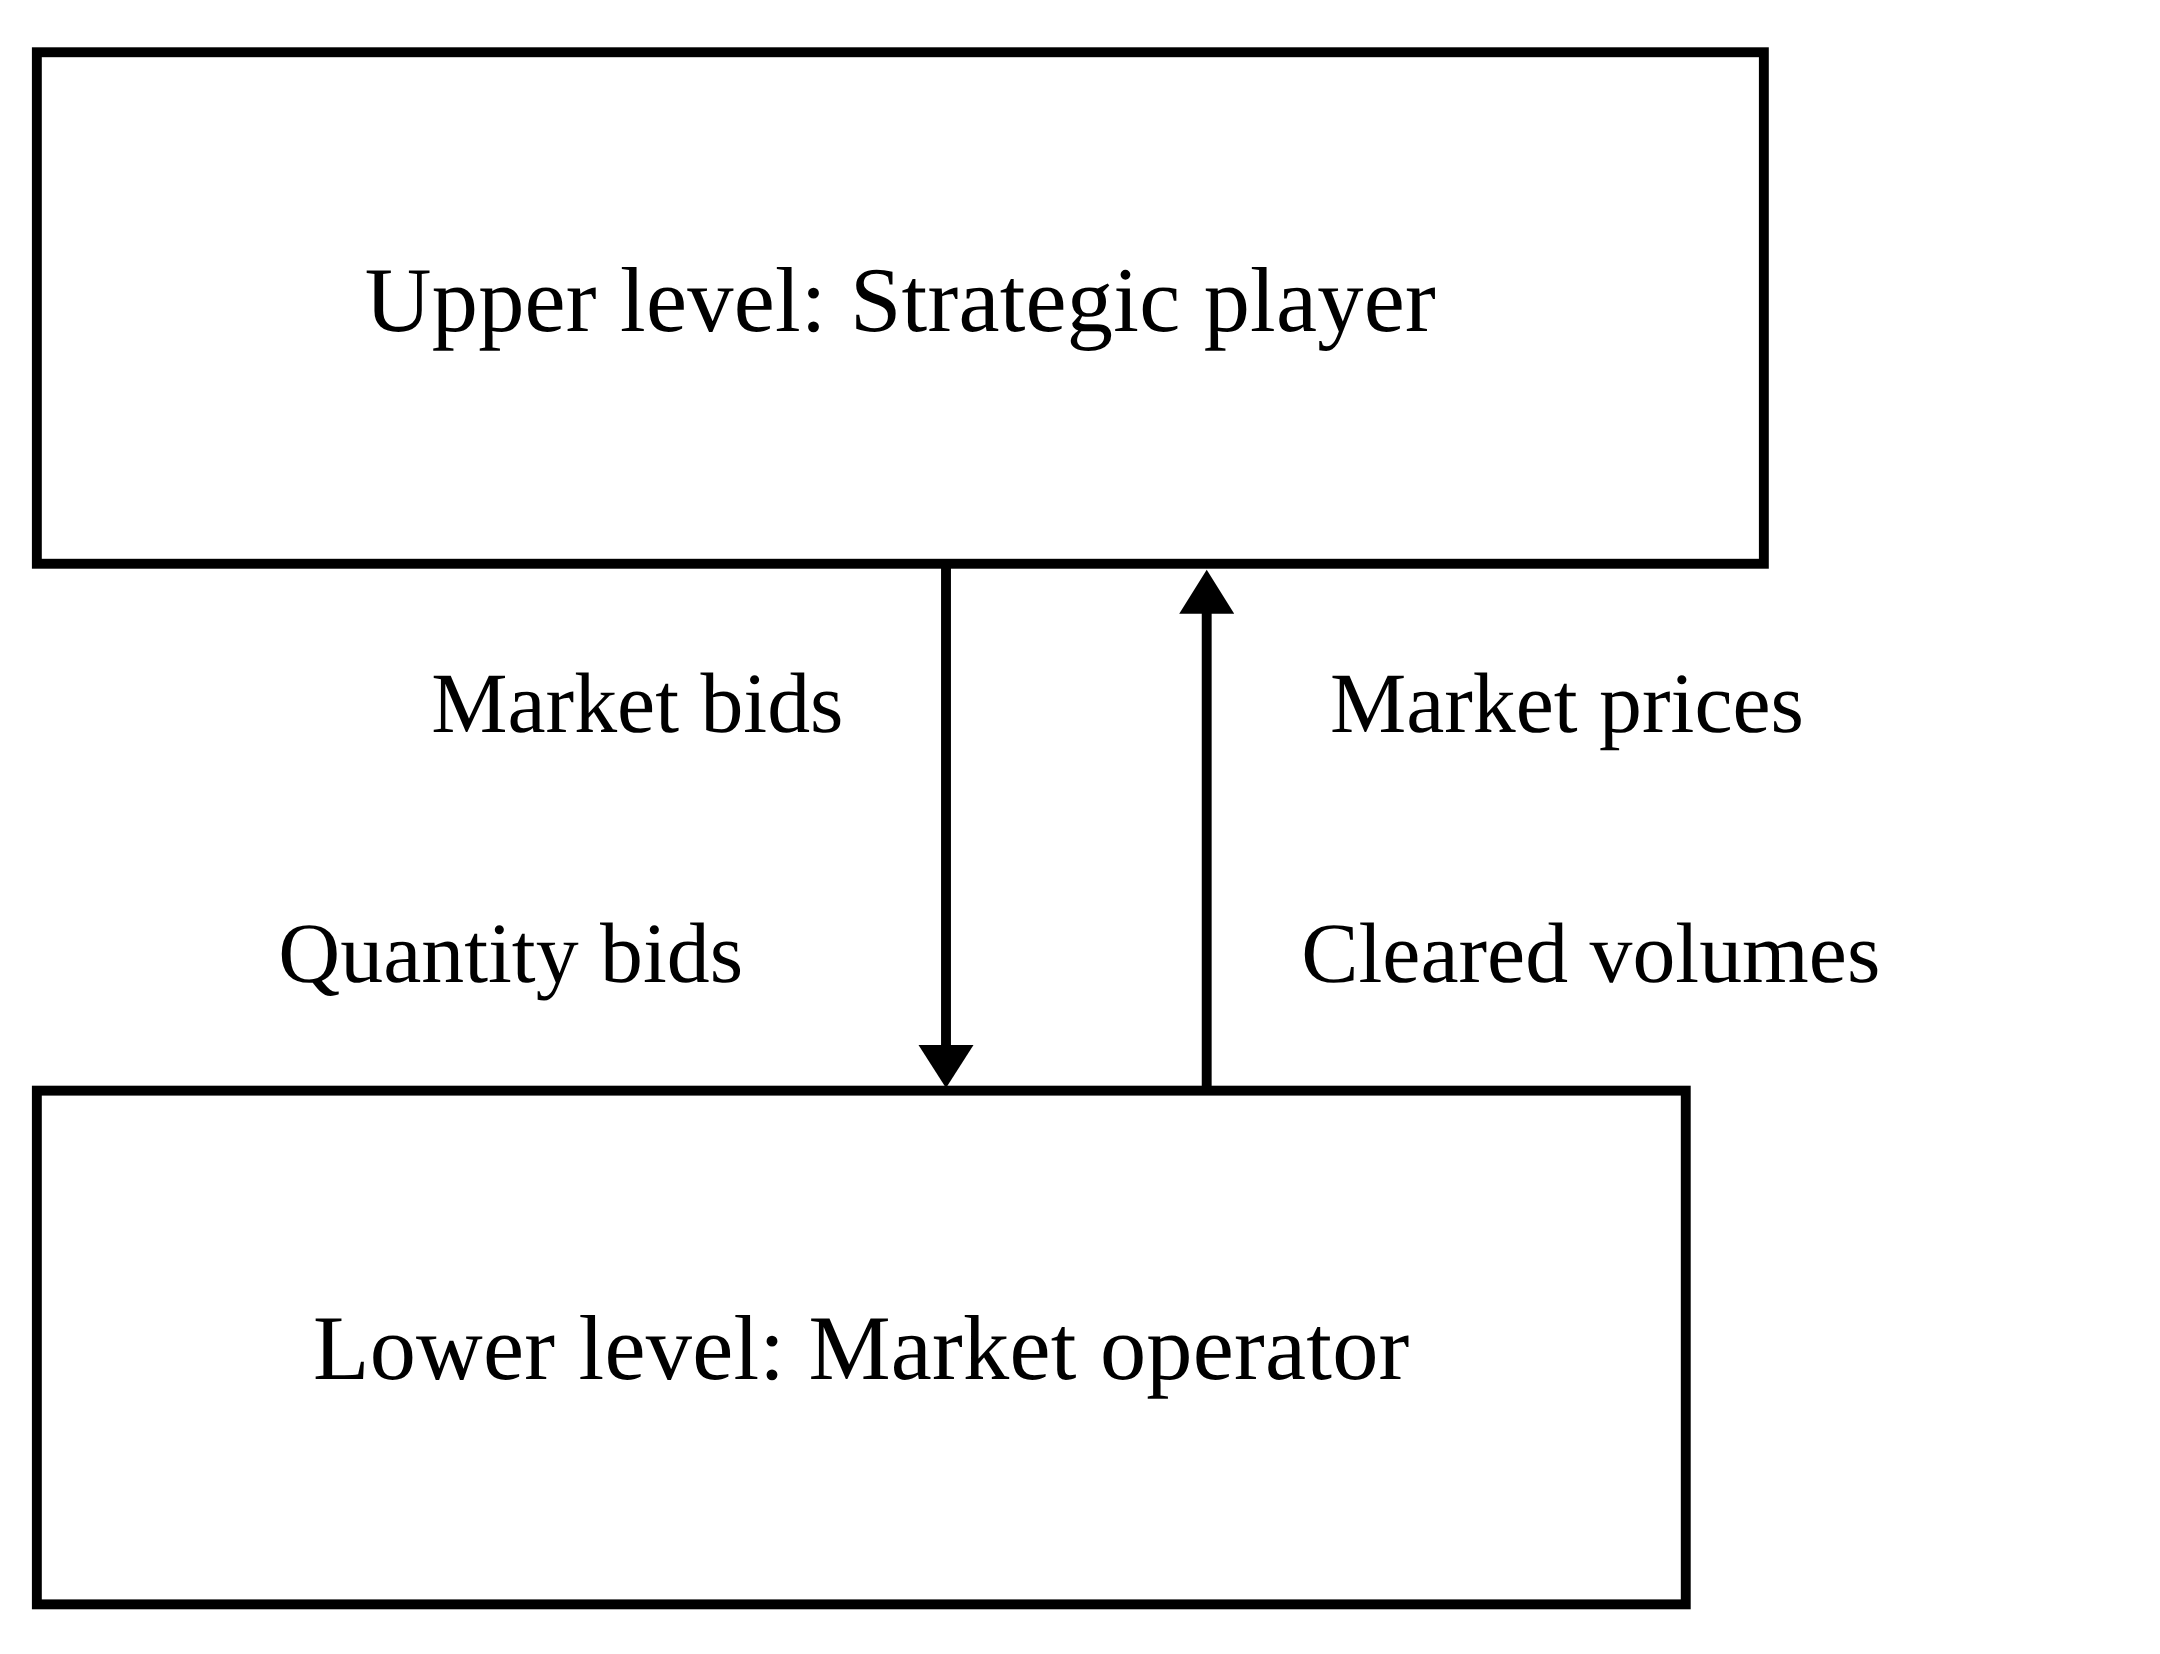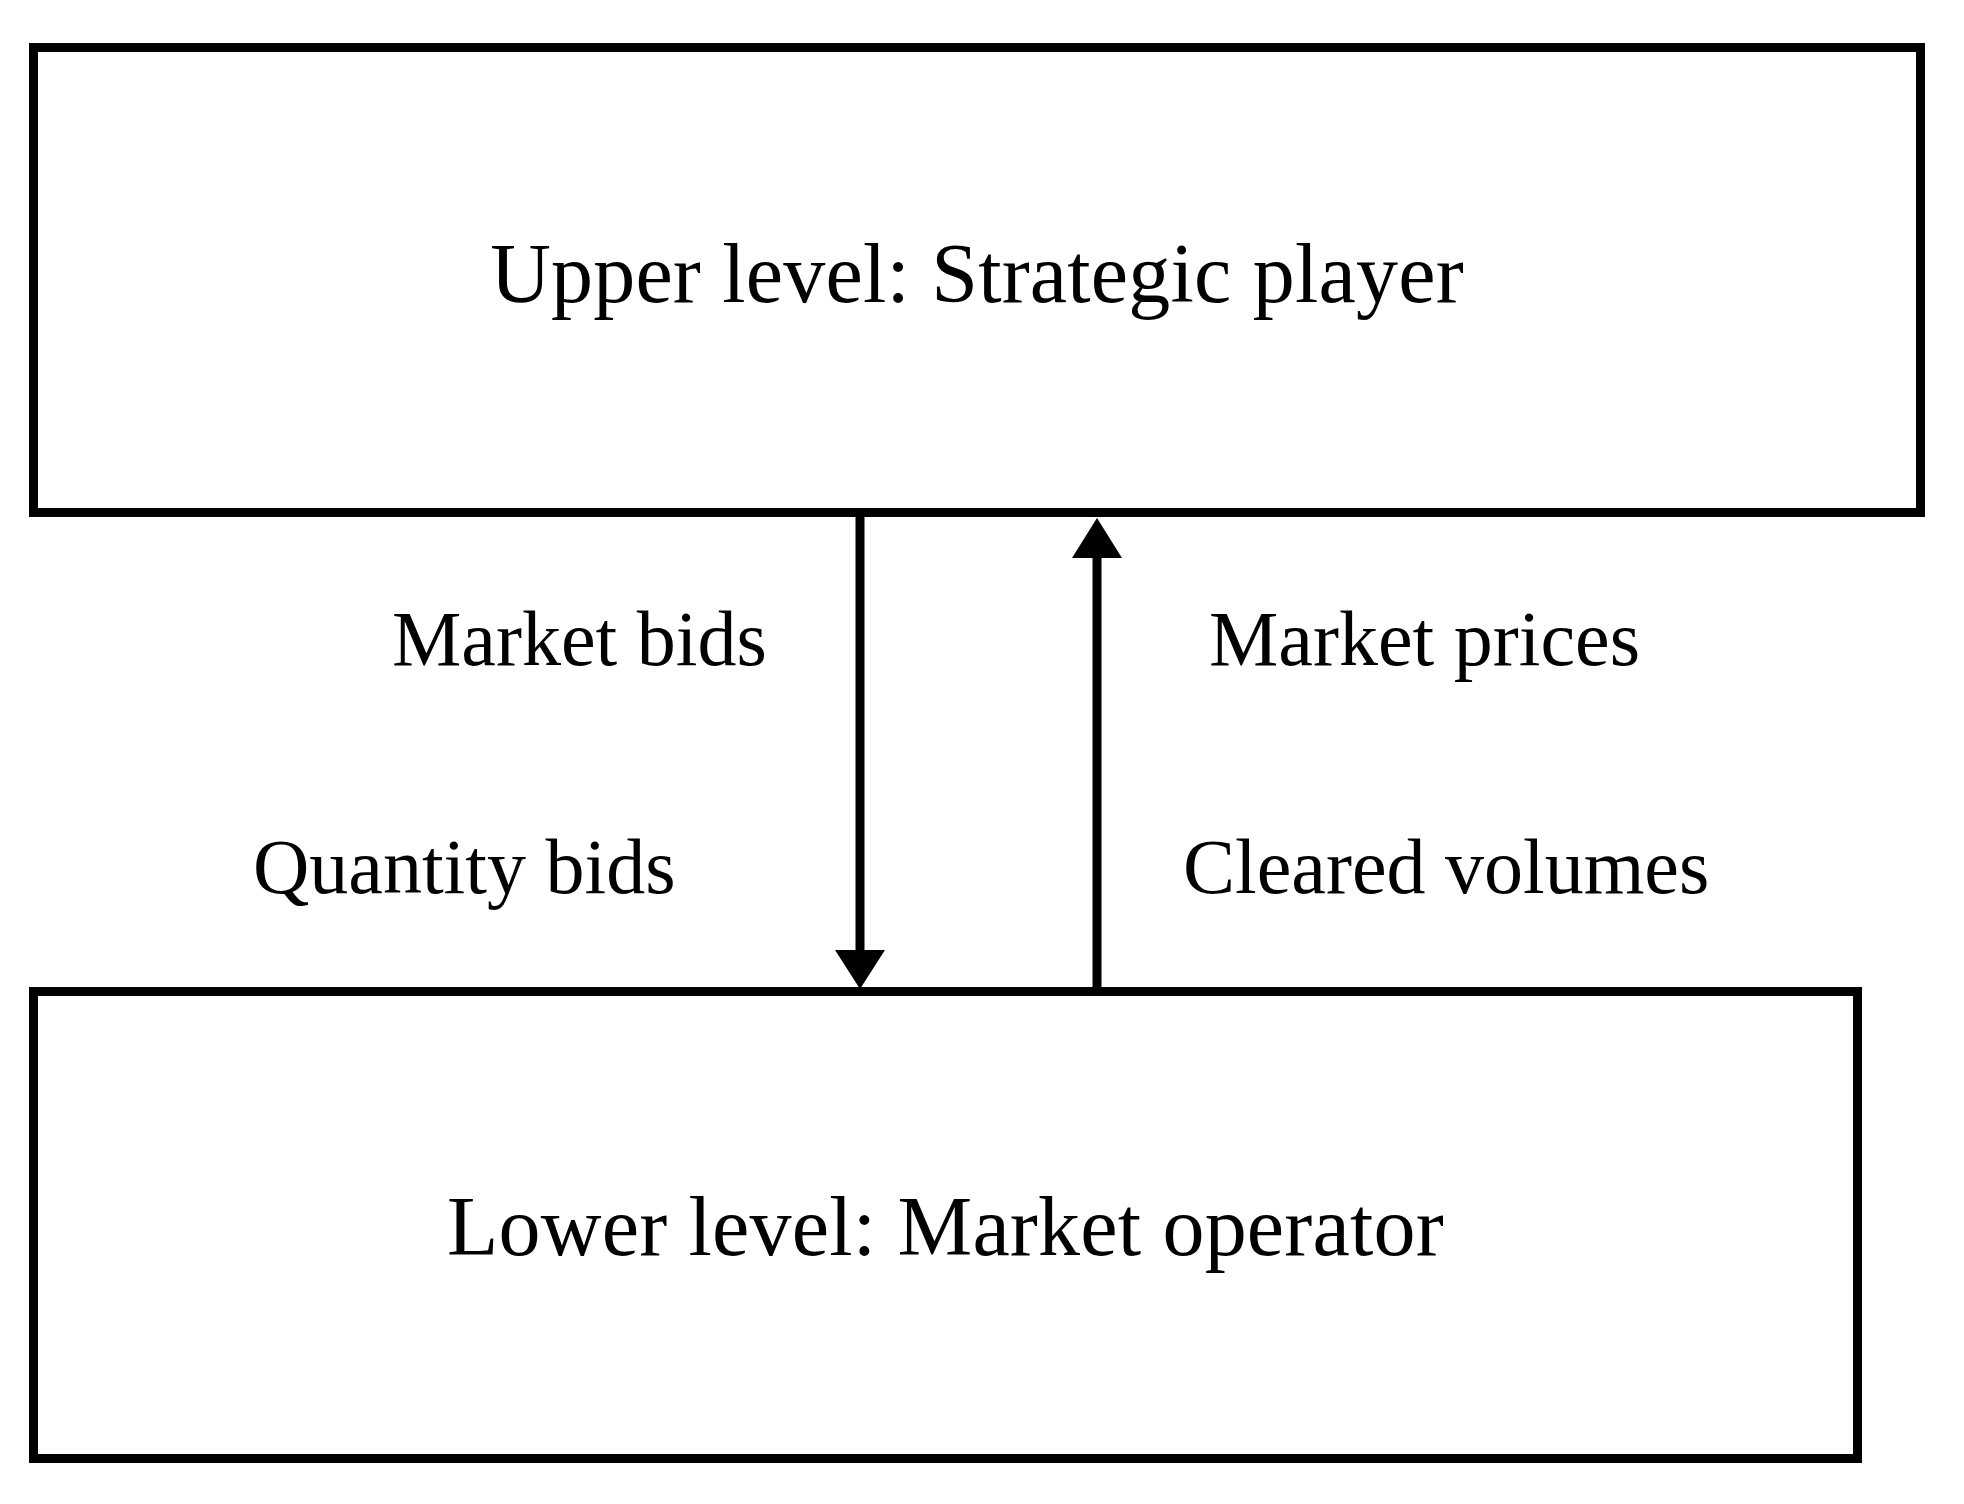--- a/index.html
+++ b/index.html
@@ -26,27 +26,27 @@
     box-sizing: border-box;
     border: 9px solid #000000;
     background: #ffffff;
     display: flex;
     align-items: center;
     justify-content: center;
   }
   #upper-box {
     left: 29px;
     top: 43px;
-    width: 1896px;
+    width: 1579px;
     height: 474px;
   }
   #lower-box {
     left: 29px;
     top: 987px;
-    width: 1833px;
+    width: 1508px;
     height: 476px;
   }
   .level-label {
     font-size: 84px;
     line-height: 1;
     letter-spacing: 0.2px;
     white-space: nowrap;
     font-family: "Liberation Serif", "DejaVu Serif", serif;
   }
   #upper-label { transform: translateY(-6px); }

